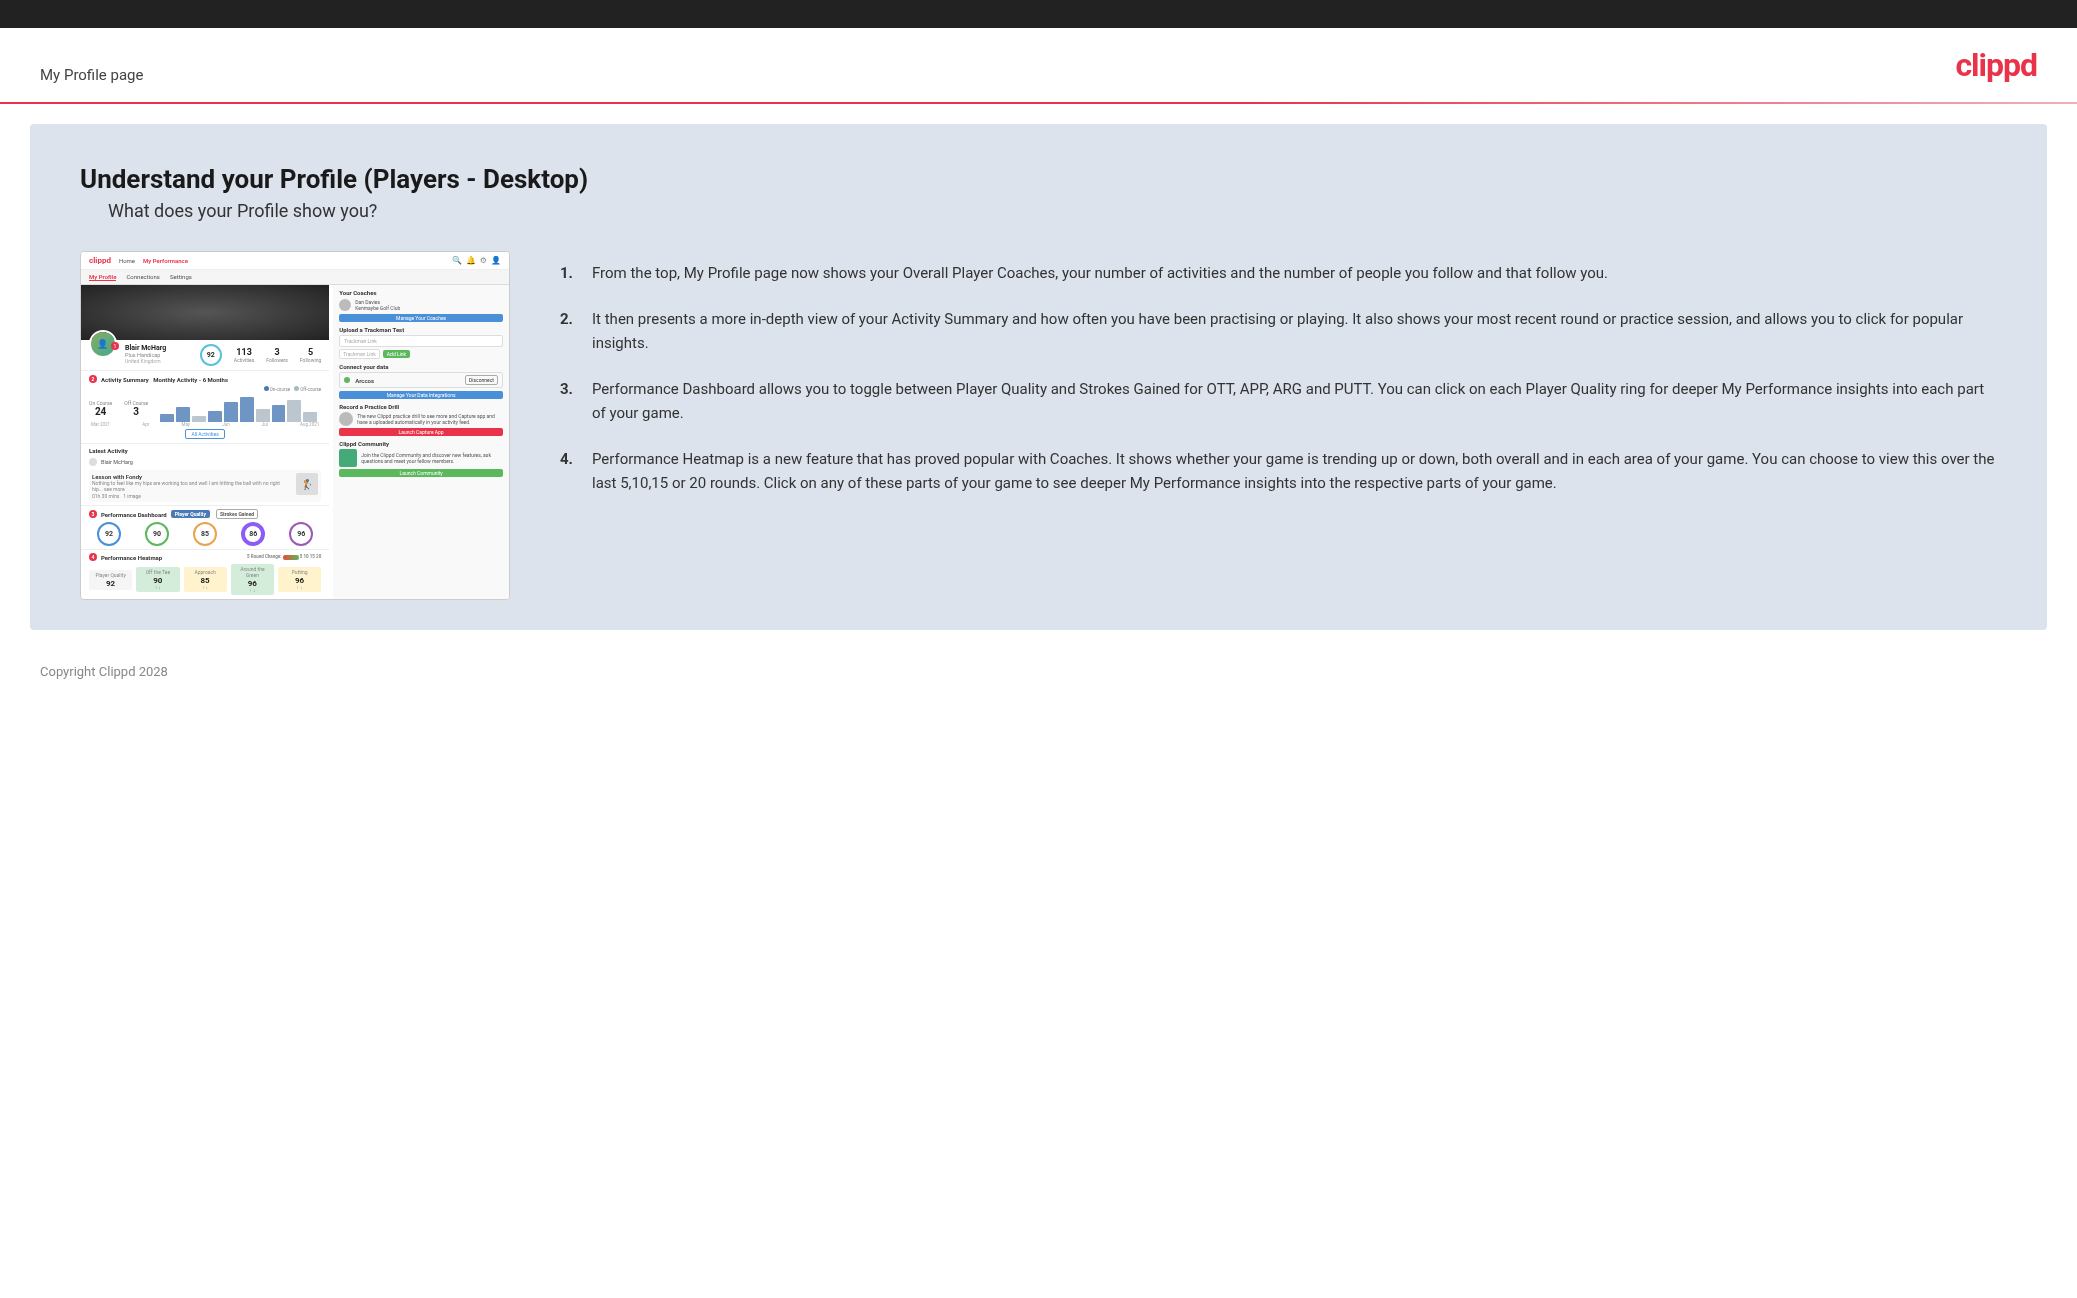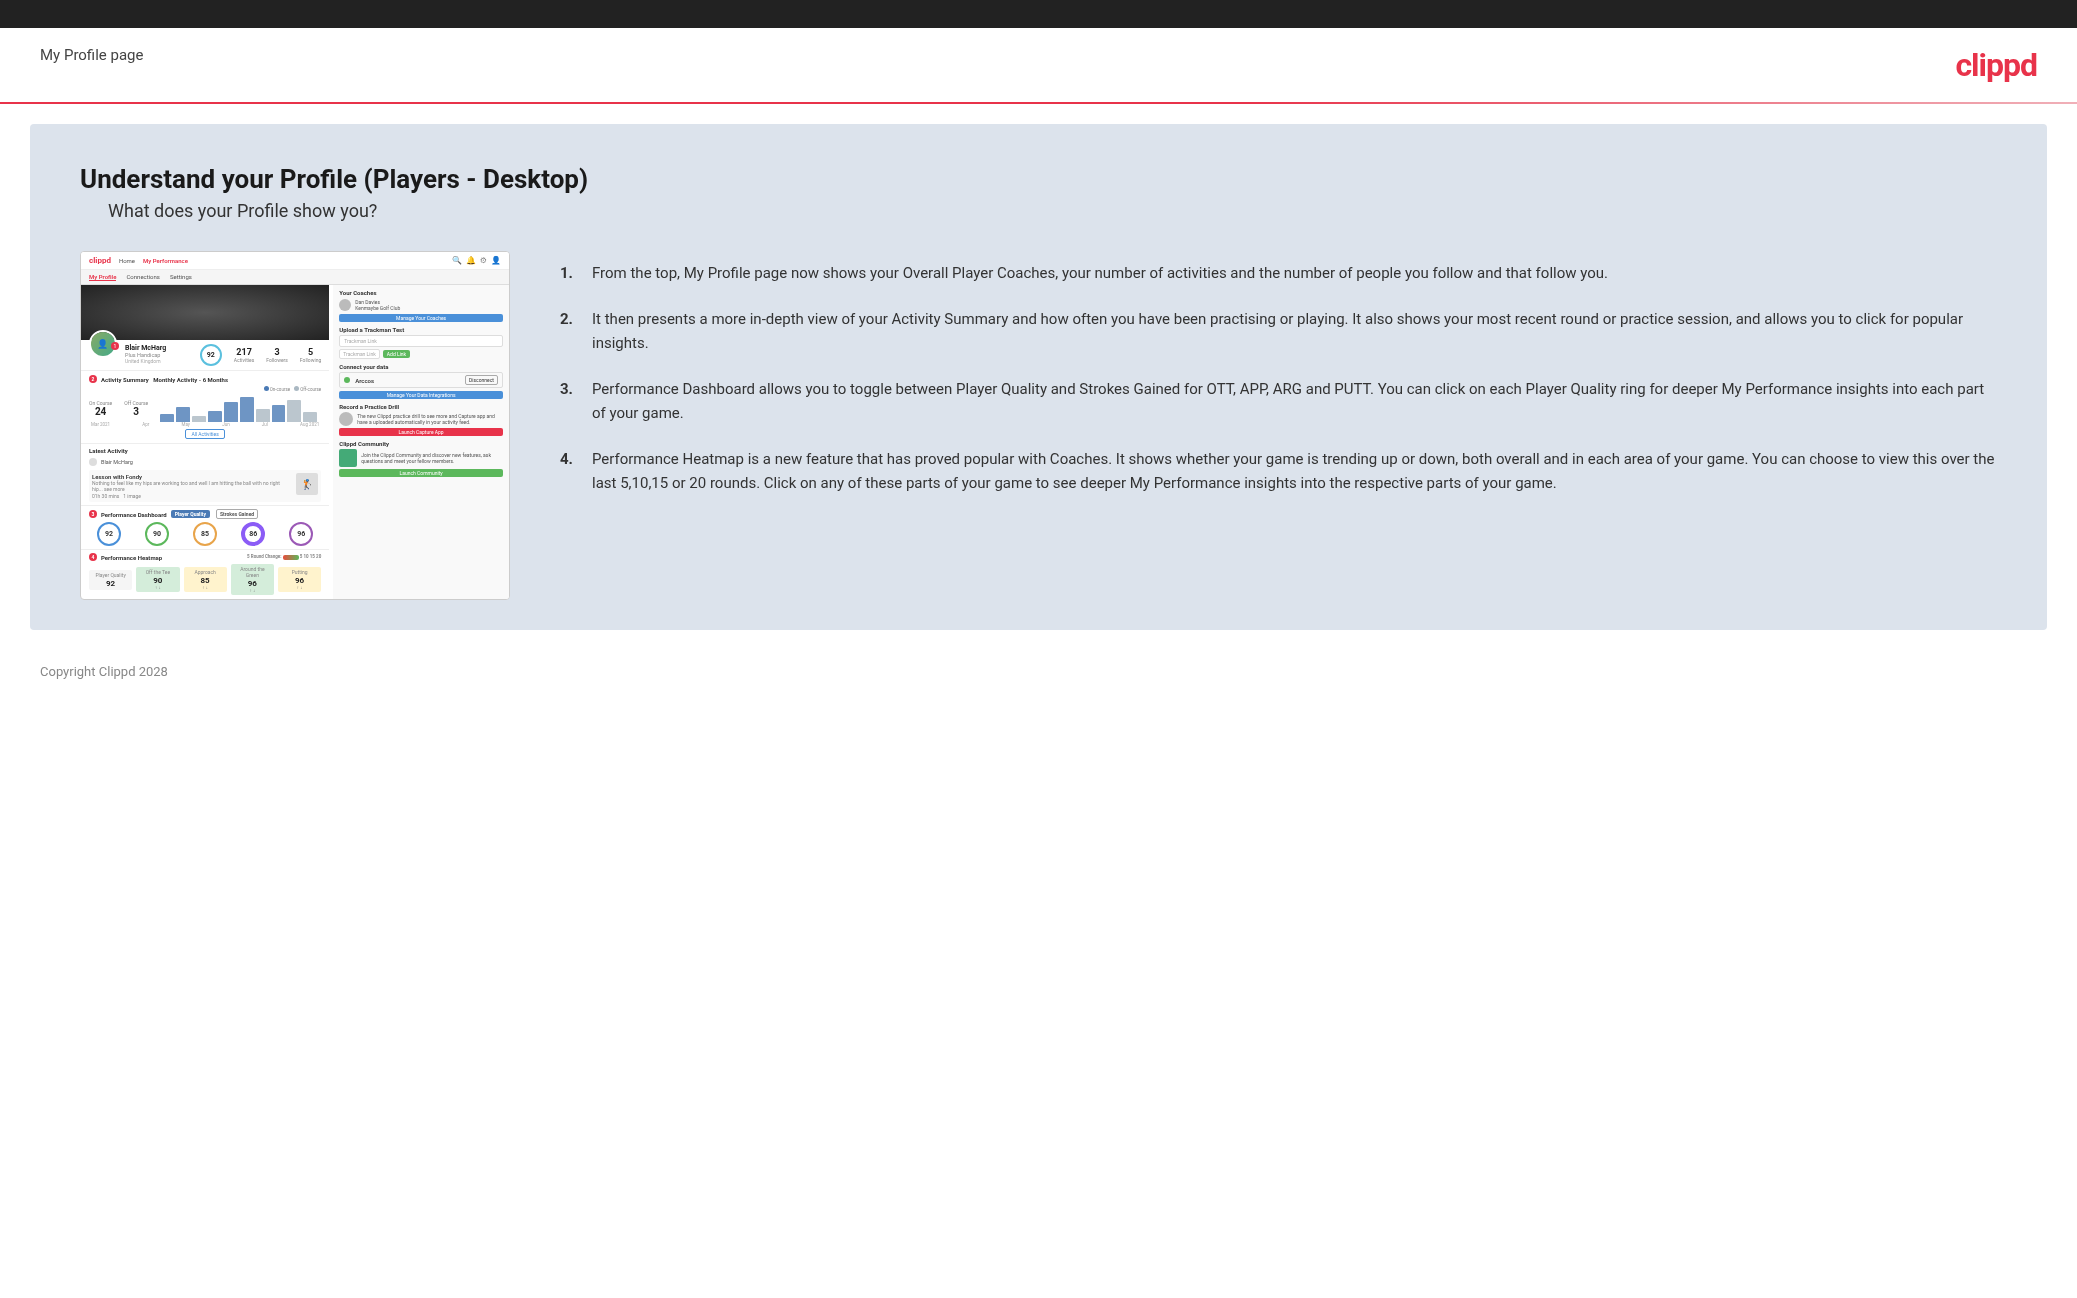--- a/index.html
+++ b/index.html
@@ -13,21 +13,21 @@
     
     .top-bar {
       background: #222;
       height: 28px;
       width: 100%;
     }
 
     
     .header {
       display: flex;
-      align-items: flex-start;
+      align-items: flex-end;
       justify-content: space-between;
       padding: 18px 40px;
       background: #fff;
     }
     .header-title {
       font-size: 15px;
       color: #444;
       font-weight: 400;
     }
     .logo {
@@ -758,21 +758,21 @@
               <div class="mock-profile-info">
                 <div class="mock-name">Blair McHarg</div>
                 <div class="mock-handicap">Plus Handicap</div>
                 <div class="mock-location">United Kingdom</div>
               </div>
               <div class="mock-stats">
                 <div class="mock-quality-ring">
                   <span>92</span>
                 </div>
                 <div class="mock-stat">
-                  <div class="mock-stat-val">217</div>
+                  <div class="mock-stat-val">113</div>
                   <div class="mock-stat-label">Activities</div>
                 </div>
                 <div class="mock-stat">
                   <div class="mock-stat-val">3</div>
                   <div class="mock-stat-label">Followers</div>
                 </div>
                 <div class="mock-stat">
                   <div class="mock-stat-val">5</div>
                   <div class="mock-stat-label">Following</div>
                 </div>

